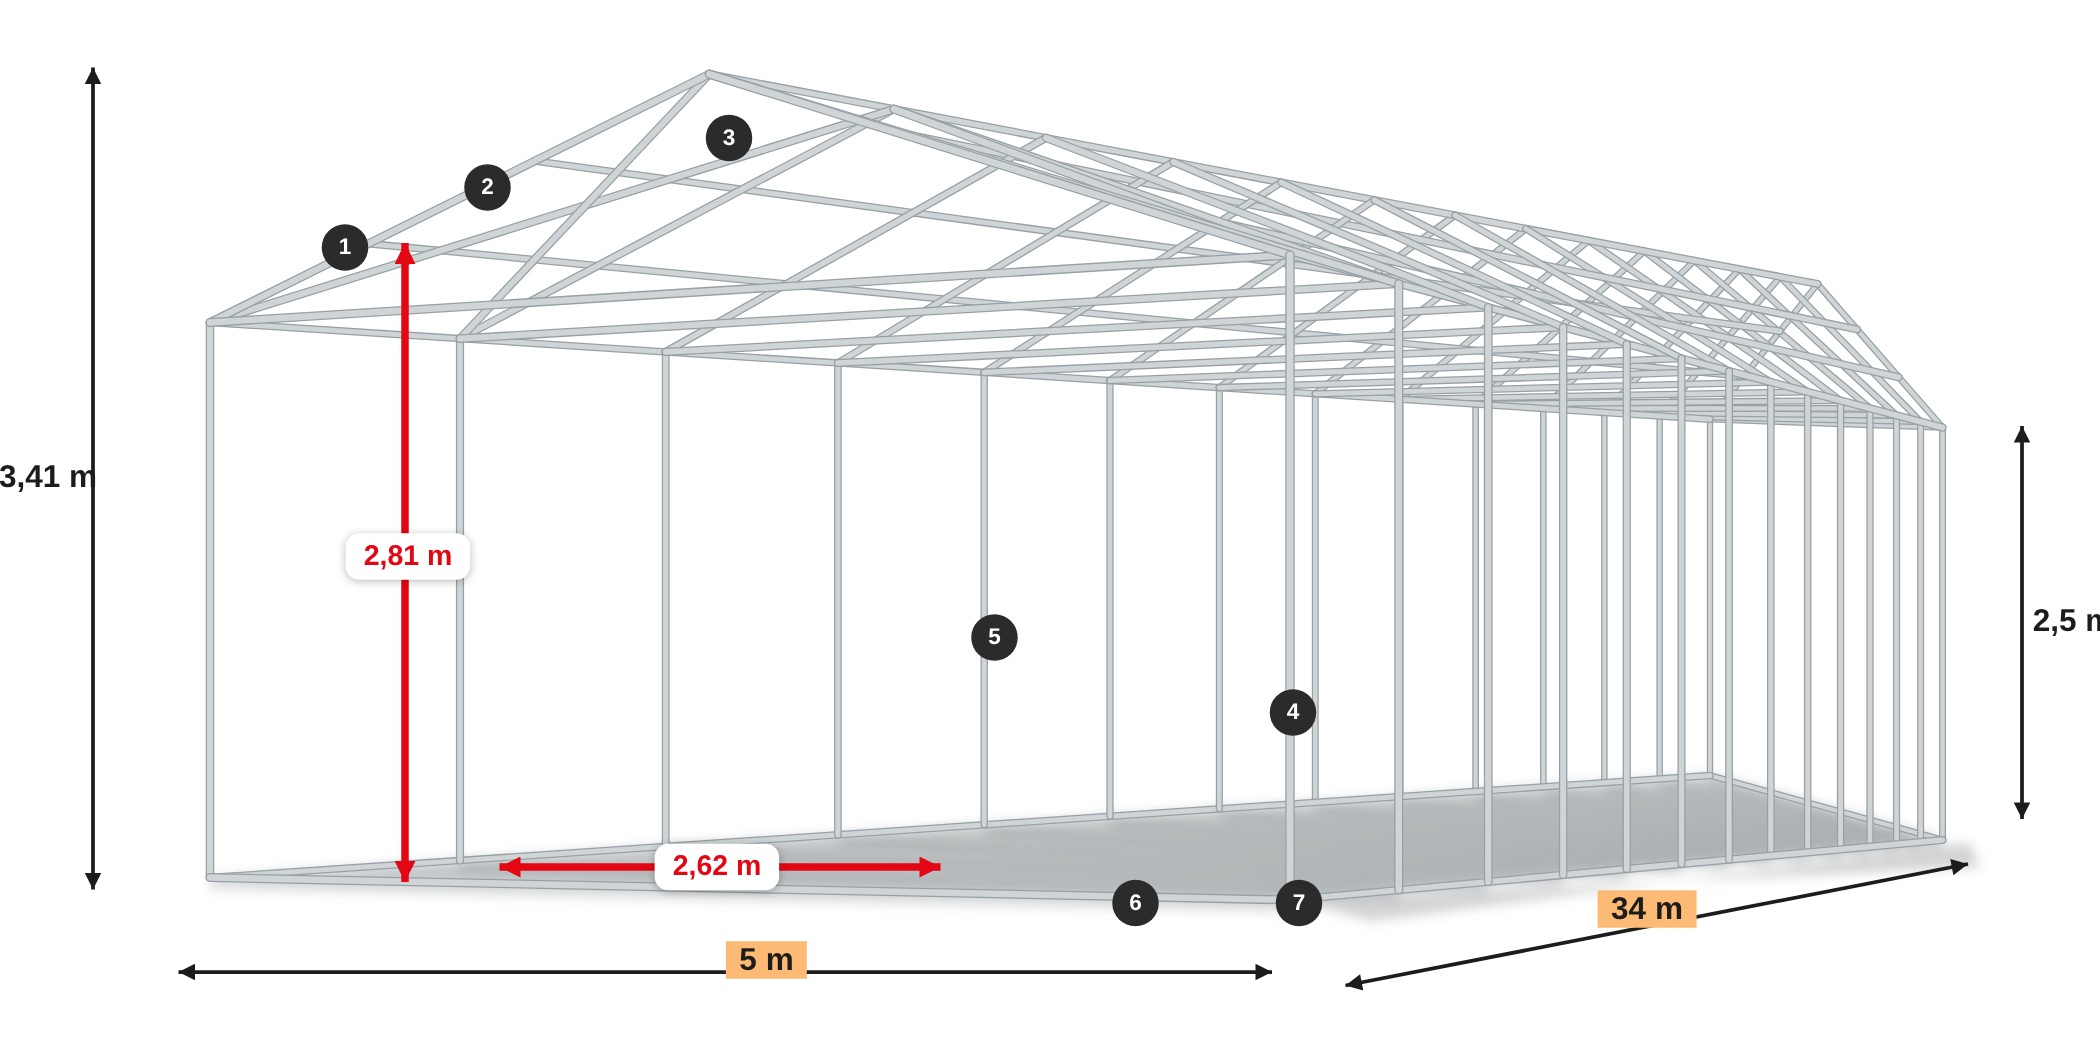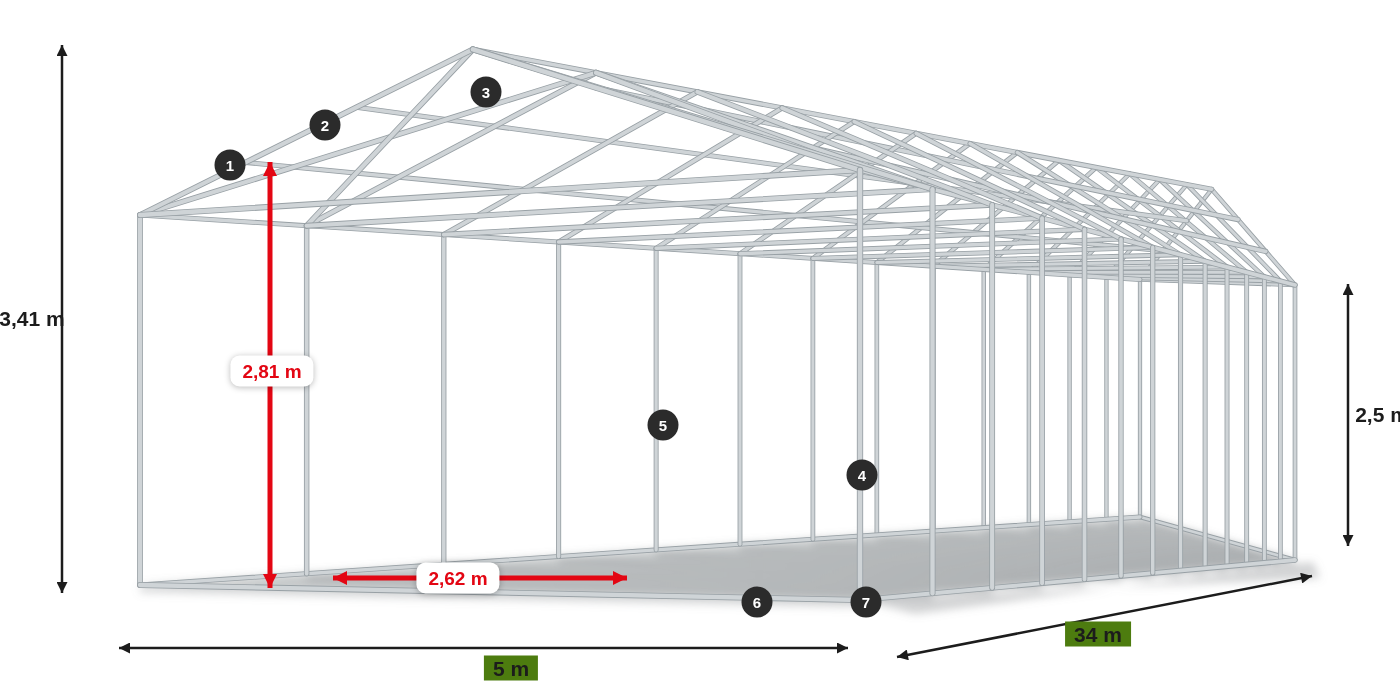--- a/index.html
+++ b/index.html
@@ -7,21 +7,21 @@
     position:relative;width:1400px;height:700px;background:#ffffff;
     overflow:hidden;font-family:"Liberation Sans",sans-serif;
   }
   .canvas svg{position:absolute;left:0;top:0;}
   #overlay{position:absolute;left:0;top:0;width:1400px;height:700px;}
   .dim-label{
     position:absolute;transform:translate(-50%,-50%);
     font-weight:bold;white-space:nowrap;line-height:1;
   }
   .dim-label.plain{font-size:21px;}
-  .dim-label.plain-bg{font-size:21px;background:#4d7c0f;padding:2px 9px;margin-top:28px;}
+  .dim-label.plain-bg{font-size:21px;background:#fdba74;padding:2px 9px;}
   .dim-label.pill{
     font-size:19px;background:#fff;padding:6px 12px;border-radius:9px;
     box-shadow:0 1px 6px rgba(0,0,0,0.28);
   }
   .badge{
     position:absolute;width:31px;height:31px;border-radius:50%;
     transform:translate(-50%,-50%);
     display:flex;align-items:center;justify-content:center;
     font-weight:bold;font-size:15px;
   }
@@ -237,21 +237,21 @@
         <line x1="270" y1="162" x2="270" y2="588" stroke="#e30613" stroke-width="5" marker-start="url(#mk-red)" marker-end="url(#mk-red)"></line>
         <line x1="333" y1="578" x2="627" y2="578" stroke="#e30613" stroke-width="5" marker-start="url(#mk-red)" marker-end="url(#mk-red)"></line>
         <line x1="1348" y1="284" x2="1348" y2="546" stroke="#1c1c1c" stroke-width="2.5" marker-start="url(#mk-dim)" marker-end="url(#mk-dim)"></line>
         <line x1="119" y1="648" x2="848" y2="648" stroke="#1c1c1c" stroke-width="2.5" marker-start="url(#mk-dim)" marker-end="url(#mk-dim)"></line>
         <line x1="897" y1="657" x2="1312" y2="576" stroke="#1c1c1c" stroke-width="2.5" marker-start="url(#mk-dim)" marker-end="url(#mk-dim)"></line>
       </g>
   </svg>
   <div id="overlay">
       <div class="dim-label plain" style="left: 32px; top: 318px; color: rgb(28, 28, 28);">3,41 m</div>
       <div class="dim-label pill" style="left: 272px; top: 371px; color: rgb(227, 6, 19); background: rgb(255, 255, 255);">2,81 m</div>
-      <div class="dim-label pill" style="left: 458px; top: 578px; color: rgb(227, 6, 19); background: rgb(255, 255, 255);">2,62 m</div>
+      <div class="dim-label pill" style="left: 478px; top: 578px; color: rgb(227, 6, 19); background: rgb(255, 255, 255);">2,62 m</div>
       <div class="dim-label plain" style="left: 1382px; top: 414px; color: rgb(28, 28, 28);">2,5 m</div>
       <div class="dim-label plain-bg" style="left: 511px; top: 640px; color: rgb(28, 28, 28);">5 m</div>
       <div class="dim-label plain-bg" style="left: 1098px; top: 606px; color: rgb(28, 28, 28);">34 m</div>
       <div class="badge" style="left: 230px; top: 165px; background: rgb(43, 43, 43); color: rgb(255, 255, 255);">1</div>
       <div class="badge" style="left: 325px; top: 125px; background: rgb(43, 43, 43); color: rgb(255, 255, 255);">2</div>
       <div class="badge" style="left: 486px; top: 92px; background: rgb(43, 43, 43); color: rgb(255, 255, 255);">3</div>
       <div class="badge" style="left: 862px; top: 475px; background: rgb(43, 43, 43); color: rgb(255, 255, 255);">4</div>
       <div class="badge" style="left: 663px; top: 425px; background: rgb(43, 43, 43); color: rgb(255, 255, 255);">5</div>
       <div class="badge" style="left: 757px; top: 602px; background: rgb(43, 43, 43); color: rgb(255, 255, 255);">6</div>
       <div class="badge" style="left: 866px; top: 602px; background: rgb(43, 43, 43); color: rgb(255, 255, 255);">7</div>

